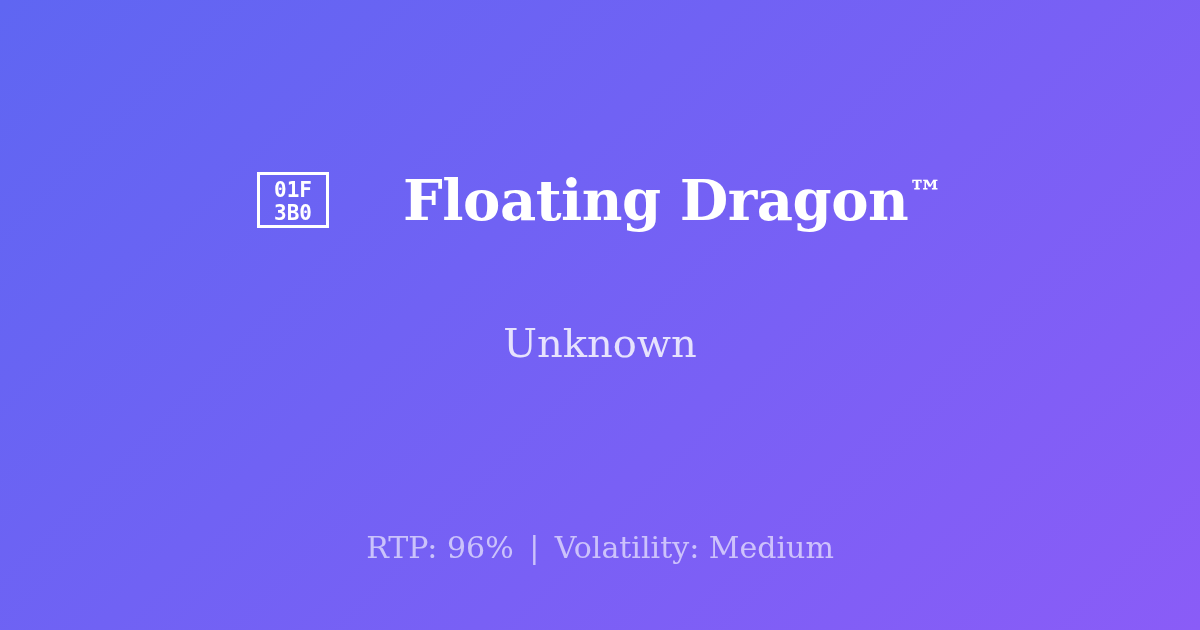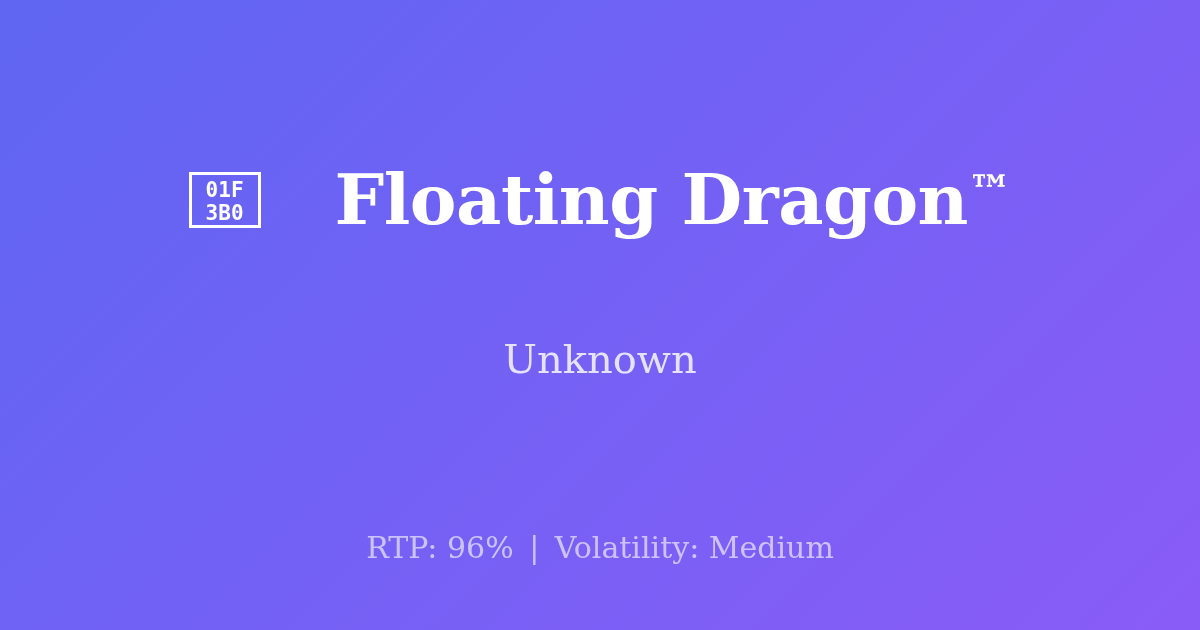--- a/index.html
+++ b/index.html
@@ -71,21 +71,21 @@
   }
 
   .tofu-row {
     display: block;
     height: 23px;
     line-height: 23px;
   }
 
   .title-text {
     color: #ffffff;
-    font-size: 70px;
+    font-size: 56px;
     font-weight: 700;
     line-height: 1.04;
     letter-spacing: -0.5px;
     white-space: nowrap;
     font-family: "DejaVu Serif", "Liberation Serif", serif;
     margin-left: 48px;
   }
 
   .title-text .tm {
     font-size: 0.62em;

